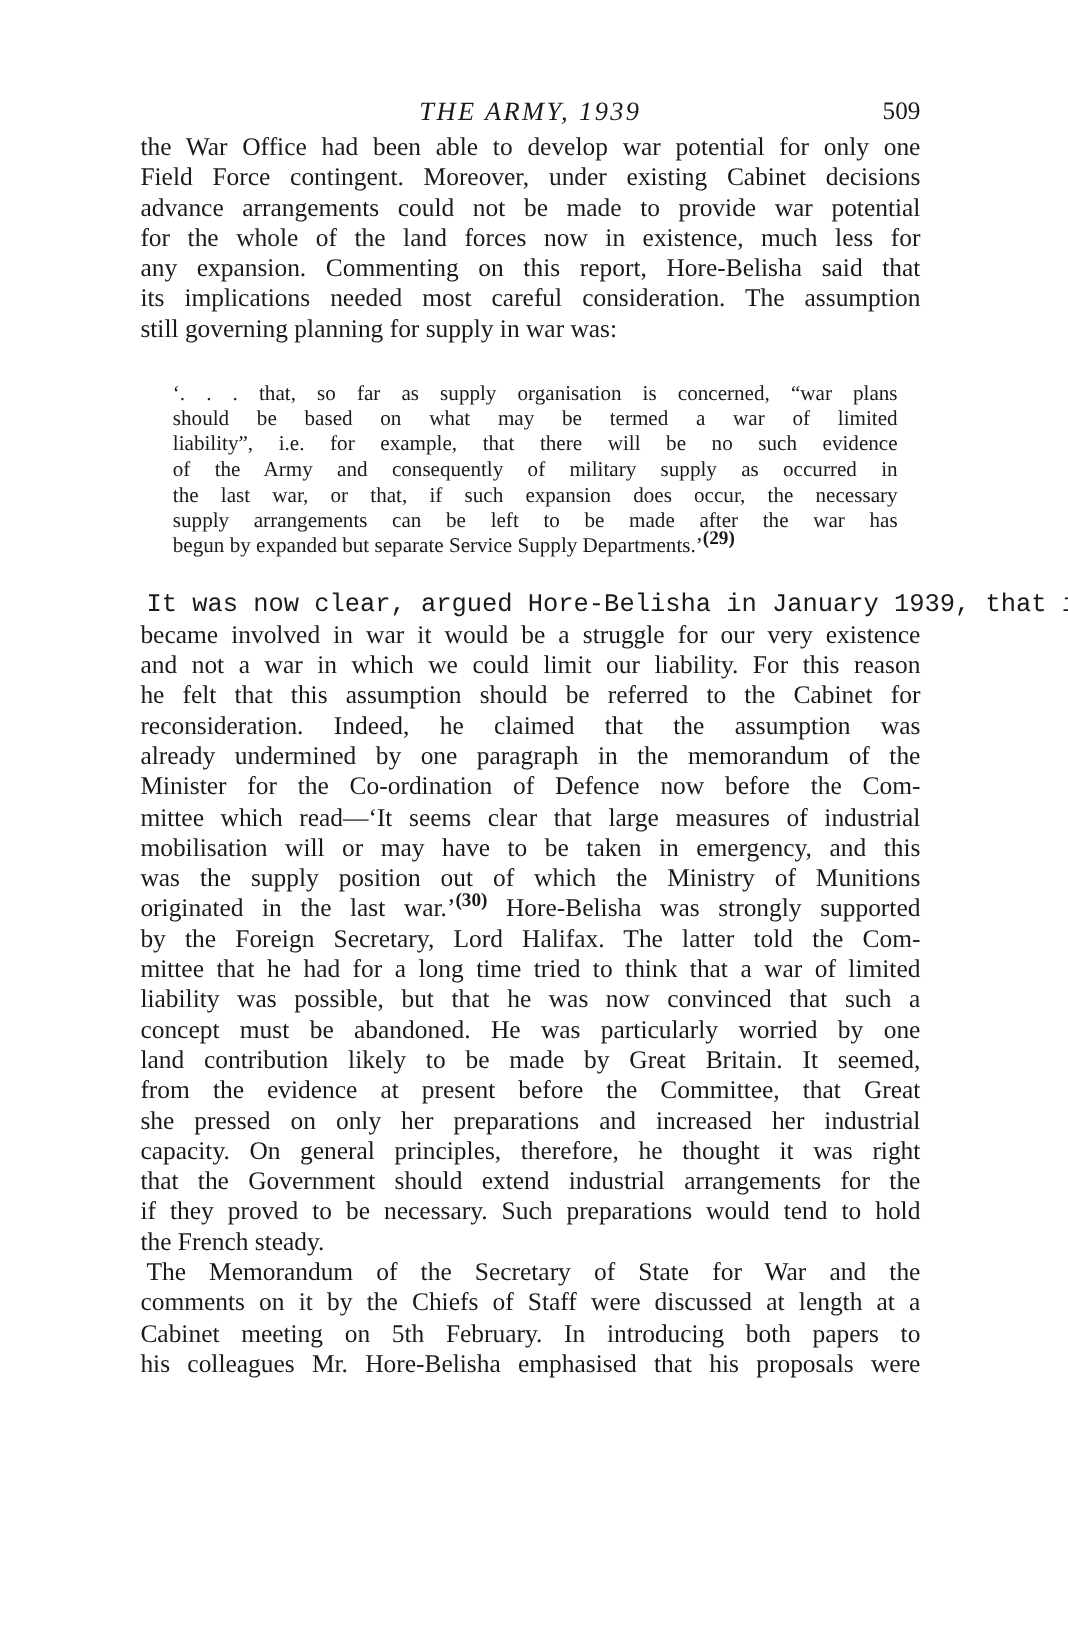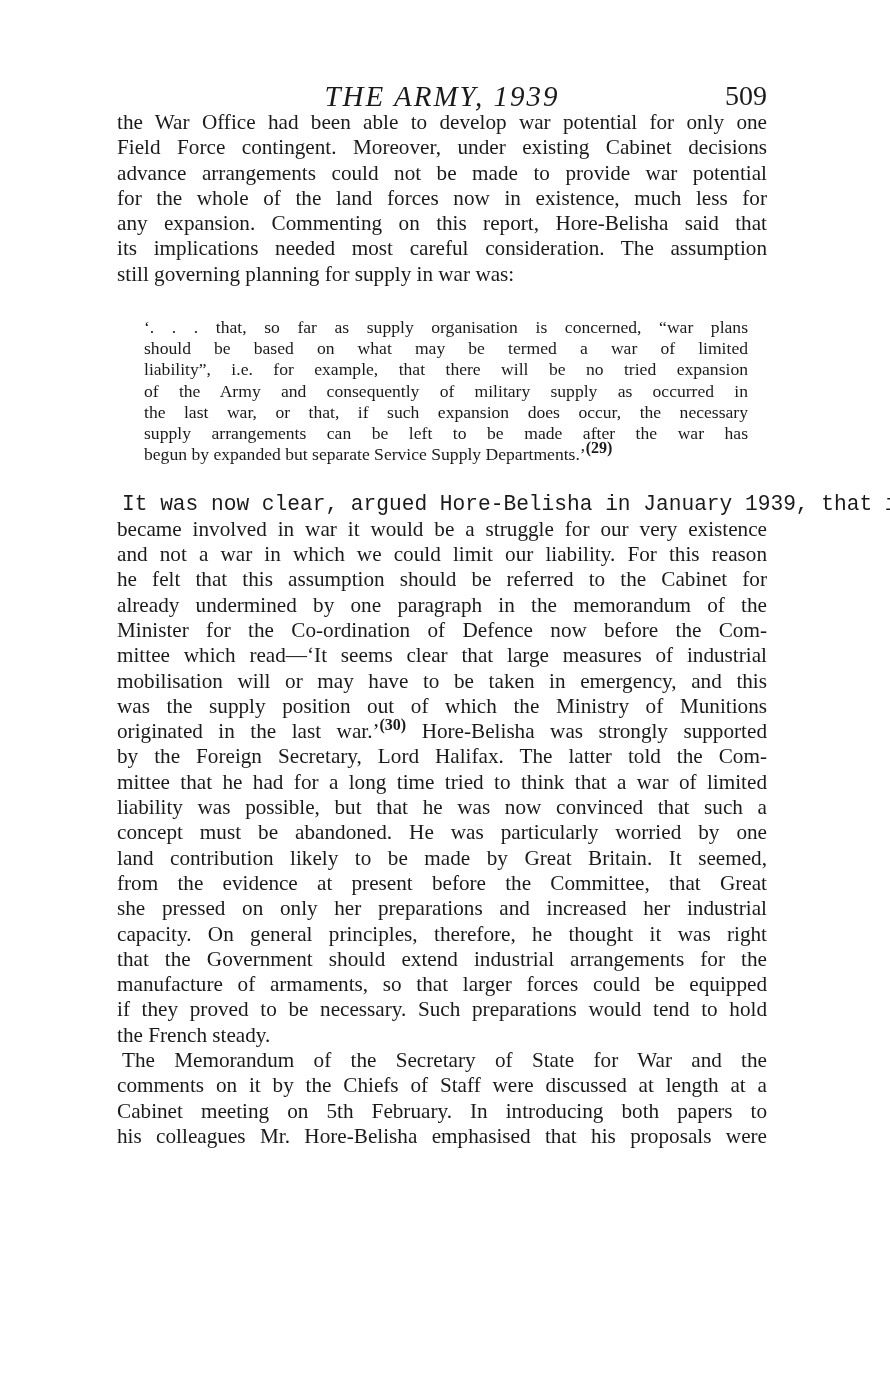--- a/index.html
+++ b/index.html
@@ -7,24 +7,24 @@
       width: 890px; height: 1374px; position: relative; overflow: hidden;
       font-family: "Liberation Serif", "DejaVu Serif", serif;
       color: #1a1a1a;
     }
     .page { position: absolute; left: 117px; top: 80px; width: 650px; }
     .running-head {
       position: relative; height: 30px;
     }
     .running-title {
       position: absolute; left: 0; right: 0; top: 0; text-align: center;
-      font-style: italic; font-size: 29px; letter-spacing: 2px;
+      font-style: italic; font-size: 22px; letter-spacing: 2px;
     }
     .page-number {
-      position: absolute; right: 0; top: 0; font-size: 28px;
+      position: absolute; right: 0; top: 0; font-size: 21px;
     }
     p.body {
       margin: 0; font-size: 21.2px; line-height: 25.3px;
       text-align: justify; text-align-last: auto;
       hyphens: none;
     }
     .line { display: block; text-align: justify; text-align-last: justify; white-space: nowrap; }
     .line.last { text-align-last: left; }
     .blockquote {
       margin: 4px; padding: 0;
@@ -53,50 +53,50 @@
     <span class="line">any expansion. Commenting on this report, Hore-Belisha said that</span>
     <span class="line">its implications needed most careful consideration. The assumption</span>
     <span class="line last">still governing planning for supply in war was:</span>
   </p>
 
   <div class="gap1"></div>
 
   <div class="blockquote">
     <span class="line">‘. . . that, so far as supply organisation is concerned, “war plans</span>
     <span class="line">should be based on what may be termed a war of limited</span>
-    <span class="line">liability”, i.e. for example, that there will be no tried expansion</span>
+    <span class="line">liability”, i.e. for example, that there will be no such evidence</span>
     <span class="line">of the Army and consequently of military supply as occurred in</span>
     <span class="line">the last war, or that, if such expansion does occur, the necessary</span>
     <span class="line">supply arrangements can be left to be made after the war has</span>
     <span class="line last"><span>begun by expanded but separate Service Supply Departments.’</span><sup>(29)</sup></span>
   </div>
 
   <div class="gap2"></div>
 
   <p class="body">
     <span class="line" style="padding-left:5px; box-sizing:border-box;font-family:Liberation Mono, monospace;">It was now clear, argued Hore-Belisha in January 1939, that if we</span>
     <span class="line">became involved in war it would be a struggle for our very existence</span>
     <span class="line">and not a war in which we could limit our liability. For this reason</span>
     <span class="line">he felt that this assumption should be referred to the Cabinet for</span>
+    <span class="line">reconsideration. Indeed, he claimed that the assumption was</span>
     <span class="line">already undermined by one paragraph in the memorandum of the</span>
     <span class="line">Minister for the Co-ordination of Defence now before the Com-</span>
     <span class="line">mittee which read—‘It seems clear that large measures of industrial</span>
     <span class="line">mobilisation will or may have to be taken in emergency, and this</span>
     <span class="line">was the supply position out of which the Ministry of Munitions</span>
     <span class="line"><span>originated in the last war.’</span><sup>(30)</sup><span> Hore-Belisha was strongly supported</span></span>
     <span class="line">by the Foreign Secretary, Lord Halifax. The latter told the Com-</span>
     <span class="line">mittee that he had for a long time tried to think that a war of limited</span>
     <span class="line">liability was possible, but that he was now convinced that such a</span>
     <span class="line">concept must be abandoned. He was particularly worried by one</span>
     <span class="line">land contribution likely to be made by Great Britain. It seemed,</span>
     <span class="line">from the evidence at present before the Committee, that Great</span>
     <span class="line">she pressed on only her preparations and increased her industrial</span>
     <span class="line">capacity. On general principles, therefore, he thought it was right</span>
     <span class="line">that the Government should extend industrial arrangements for the</span>
-    <span class="line">manufacture of armaments, so that larger forces could be equipped</span>
     <span class="line">if they proved to be necessary. Such preparations would tend to hold</span>
     <span class="line last">the French steady.</span>
   </p>
 
   <p class="body">
     <span class="line" style="padding-left:5px; box-sizing:border-box;">The Memorandum of the Secretary of State for War and the</span>
     <span class="line">comments on it by the Chiefs of Staff were discussed at length at a</span>
     <span class="line">Cabinet meeting on 5th February. In introducing both papers to</span>
     <span class="line">his colleagues Mr. Hore-Belisha emphasised that his proposals were</span>
   </p>

